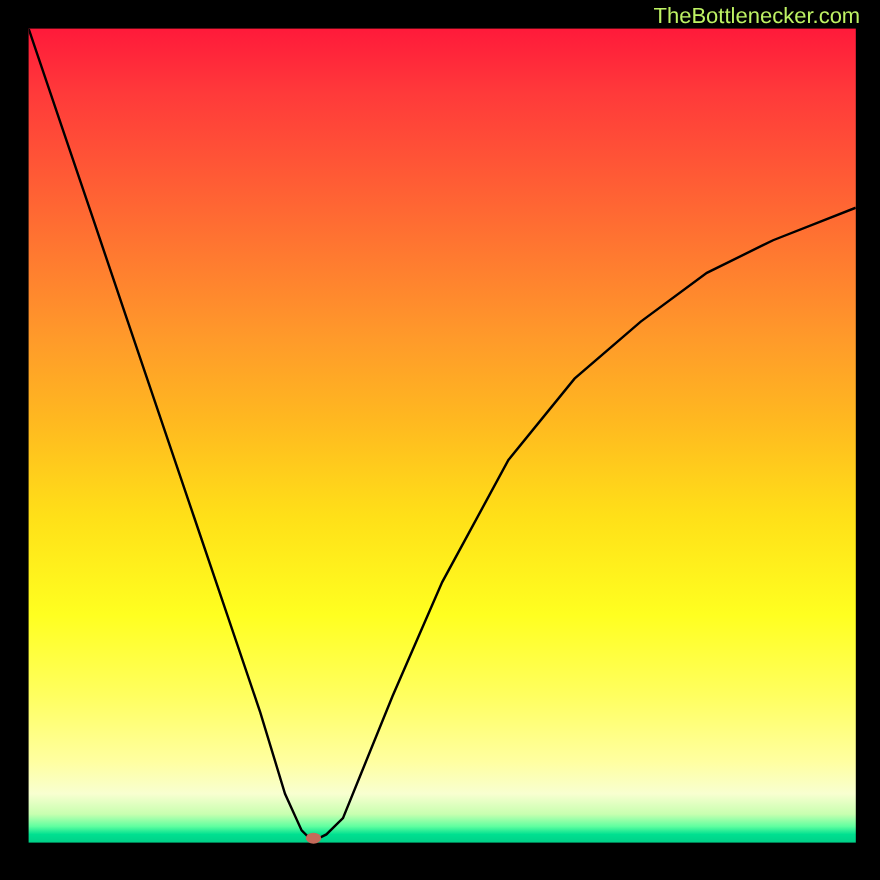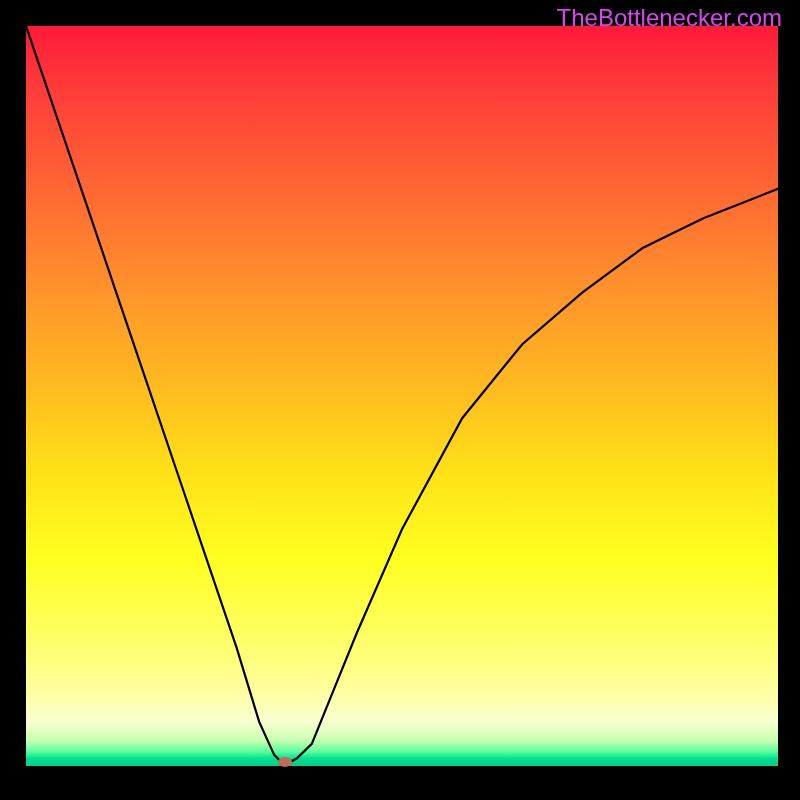--- a/index.html
+++ b/index.html
@@ -8,22 +8,22 @@
     height: 800px;
     background: #000;
     position: relative;
     font-family: Arial, sans-serif;
     overflow: hidden;
   }
   .watermark {
     position: absolute;
     top: 4px;
     right: 18px;
-    color: #d946ef;
-    font-size: 24px;
+    color: #bef264;
+    font-size: 20px;
     font-weight: 500;
     z-index: 10;
   }
   .plot-area {
     position: absolute;
     left: 26px;
     top: 26px;
     width: 752px;
     height: 740px;
     background: linear-gradient(to bottom,

